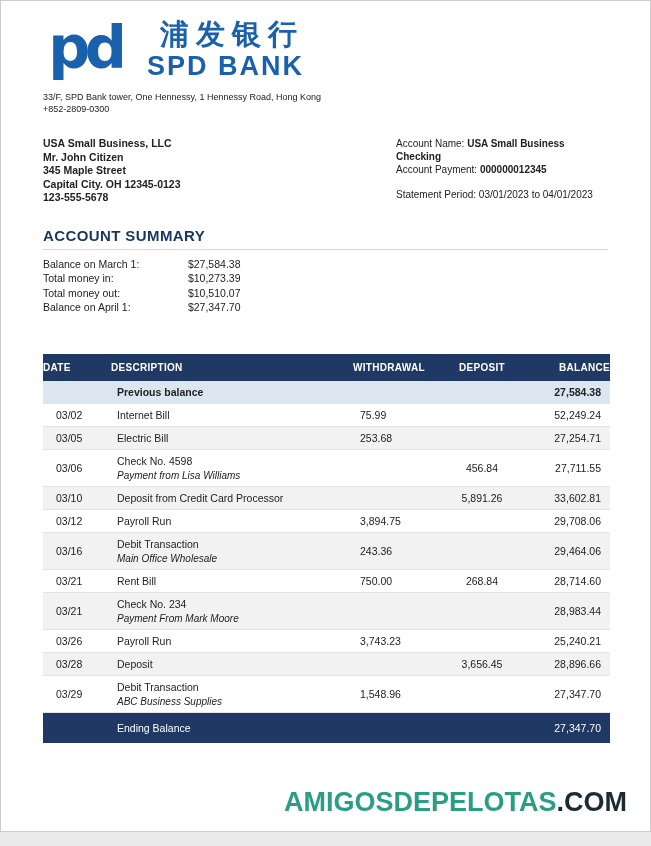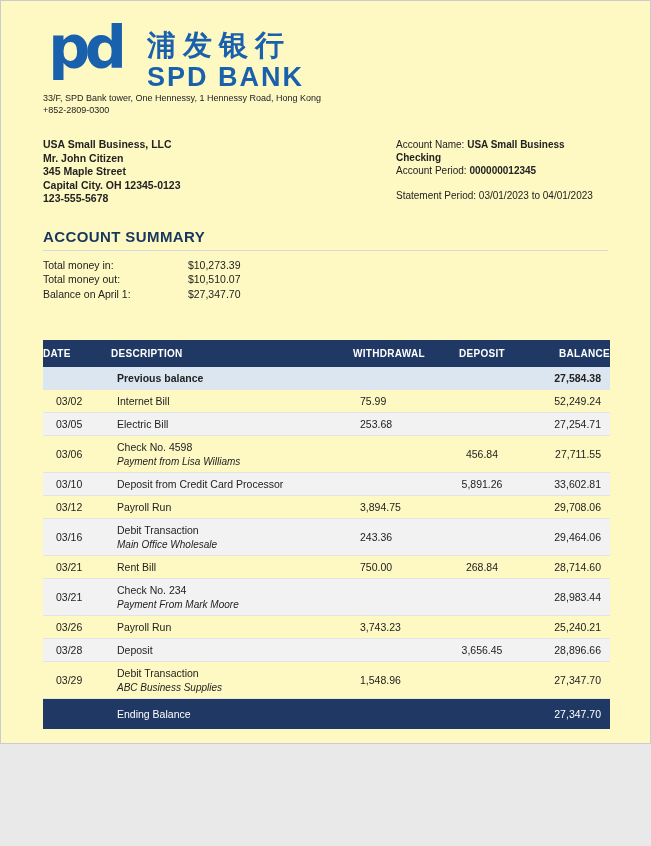--- a/index.html
+++ b/index.html
@@ -1,26 +1,26 @@
 <!DOCTYPE html>
 <html><head>
 <meta charset="utf-8">
 <style>
   html,body { margin:0; padding:0; background:#e9e9e9; }
   .page {
-    position:relative; width:651px; height:744px; margin:0 auto;
-    background:#fef9c3; border:1px solid #cccccc; box-sizing:border-box;
+    position:relative; width:651px; height:832px; margin:0 auto;
+    background:#ffffff; border:1px solid #cccccc; box-sizing:border-box;
     font-family:"Liberation Sans", sans-serif; color:#222; overflow:hidden;
   }
   .content { padding:14px 42px 0 42px; }
 
   
   .logo-row { display:flex; align-items:flex-start; }
   .logo-svg { width:98px; height:76px; flex:0 0 auto; }
-  .bank-names { margin-left:6px; margin-top:13px; }
+  .bank-names { margin-left:6px; margin-top:2px;text-align:right; }
   .bank-cn { font-size:29px; line-height:34px; font-weight:600; letter-spacing:7px; color:#1a61ad; }
   .bank-en { font-size:27px; line-height:30px; font-weight:bold; letter-spacing:2px; color:#1a61ad; }
   .bank-addr { font-size:9px; line-height:12px; color:#222; margin-top:0px; }
   .bank-phone { font-size:9px; line-height:12px; color:#222; }
 
   
   .info-row { display:flex; justify-content:space-between; margin-top:22px; }
   .customer { font-size:10.5px; font-weight:bold; line-height:13.5px; }
   .account-info { font-size:10px; line-height:13px; width:212px; }
   .account-info .val { font-weight:bold; }
@@ -92,33 +92,37 @@
         <div>345 Maple  Street</div>
         <div>Capital  City. OH 12345-0123</div>
         <div>123-555-5678</div>
       </div>
       <div class="account-info">
         <div>
           <span>Account Name:</span>
           <span class="val">USA Small Business  Checking</span>
         </div>
         <div>
-          <span>Account Period:</span>
+          <span>Account Payment:</span>
           <span class="val">000000012345</span>
         </div>
         <div class="period-line">
           <span>Statement  Period:</span>
           <span>03/01/2023 to 04/01/2023</span>
         </div>
       </div>
     </section>
 
     <section class="summary">
       <h2 class="summary-title">ACCOUNT SUMMARY</h2>
       <div class="summary-rows">
+        <div>
+          <span class="lbl">Balance on March 1:</span>
+          <span>$27,584.38</span>
+        </div>
         <div>
           <span class="lbl">Total money in:</span>
           <span>$10,273.39</span>
         </div>
         <div>
           <span class="lbl">Total money out:</span>
           <span>$10,510.07</span>
         </div>
         <div>
           <span class="lbl">Balance on April 1:</span>

